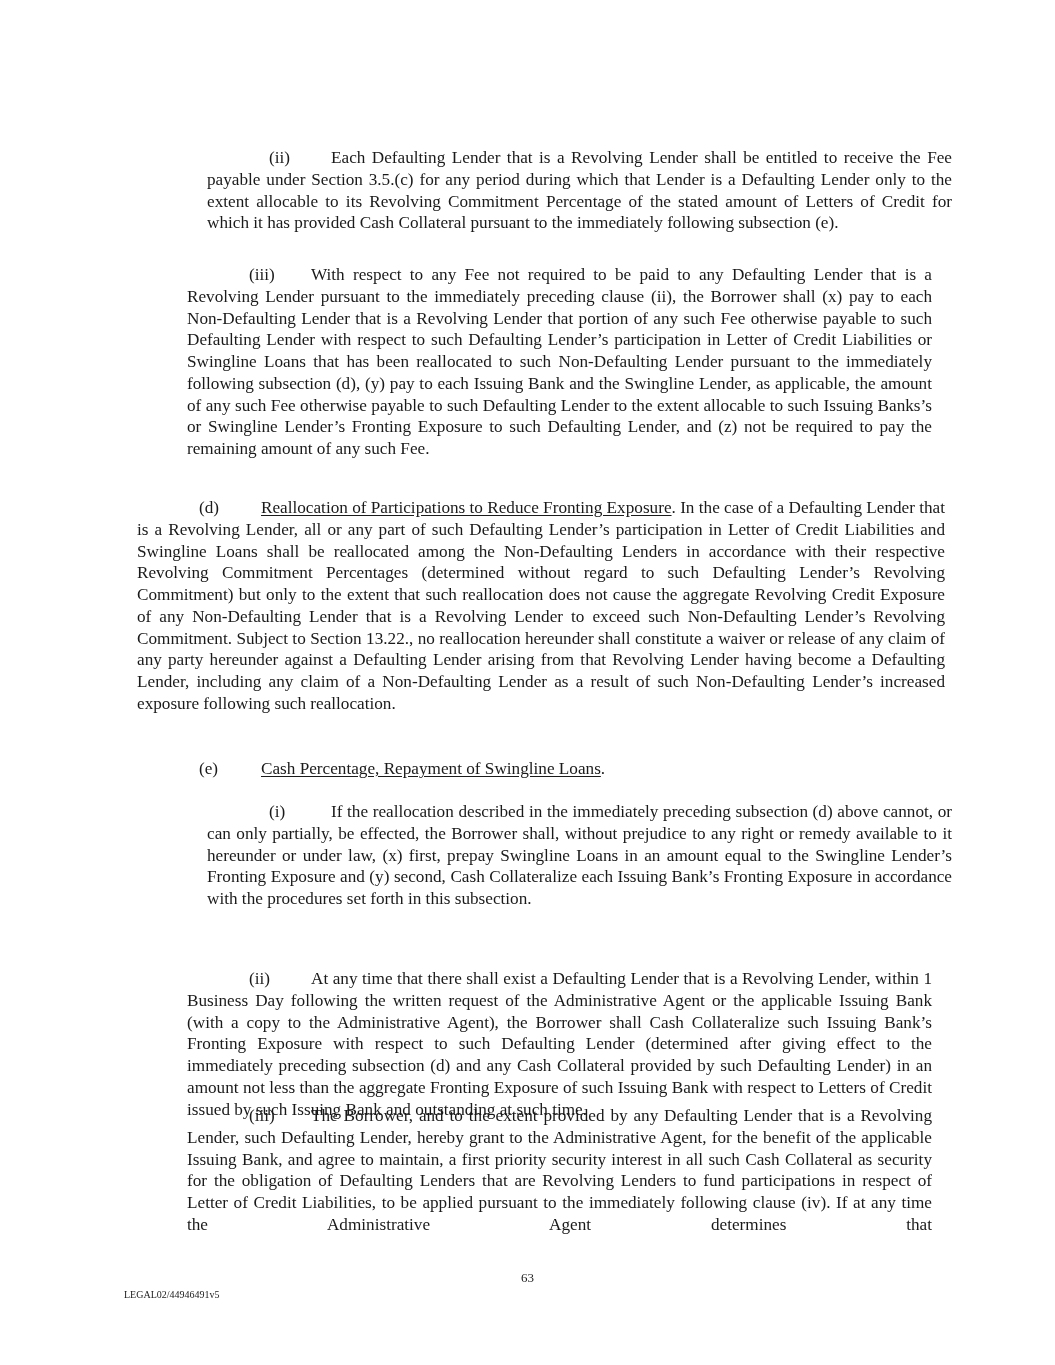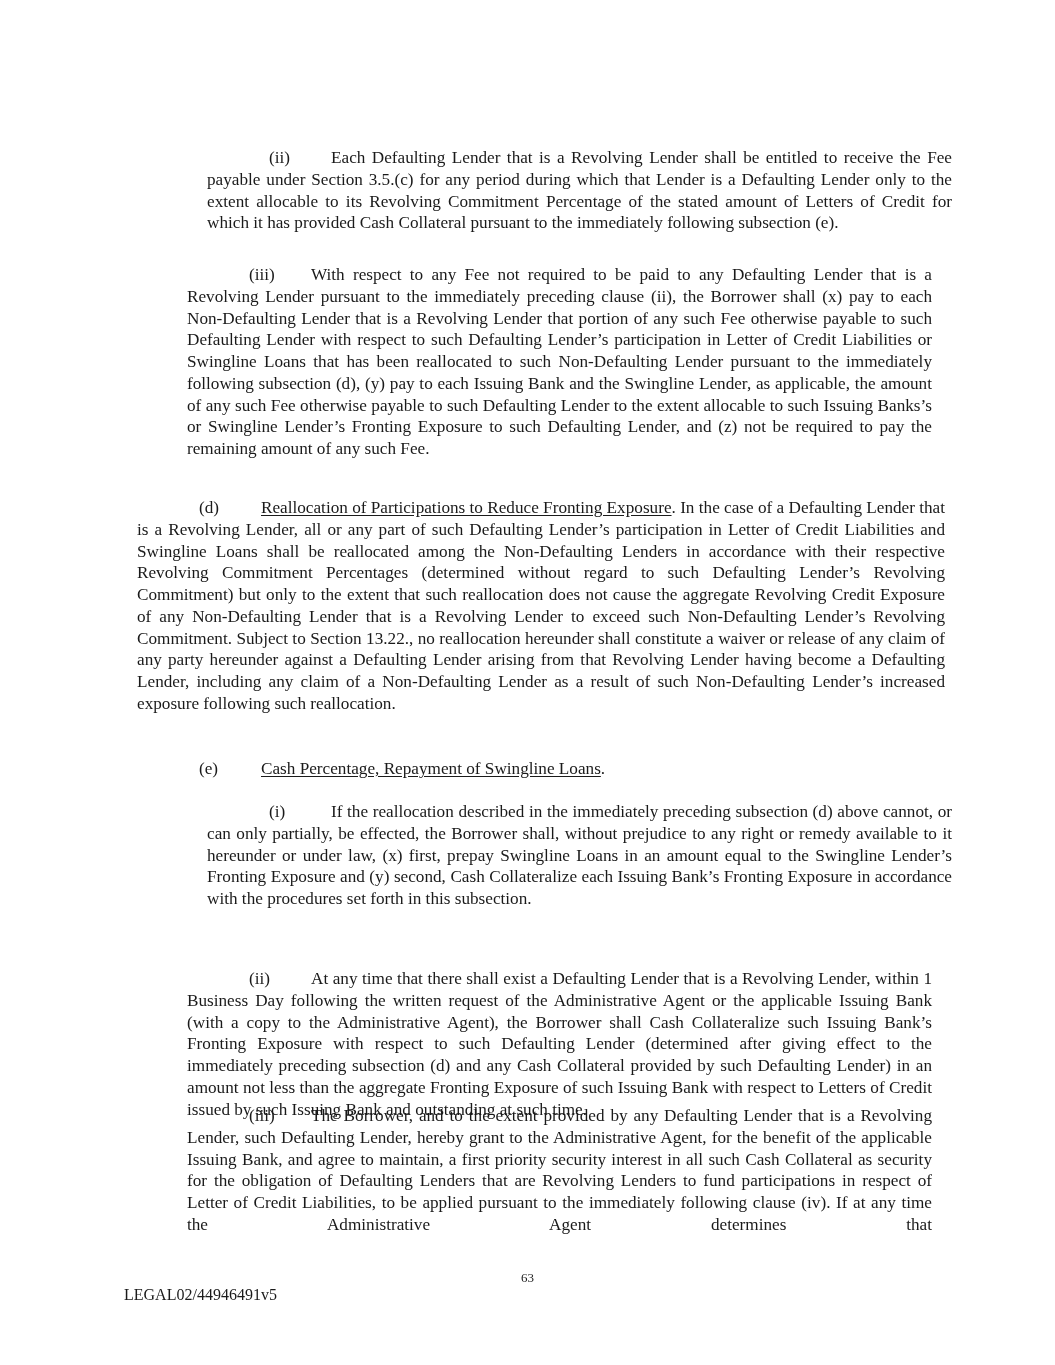--- a/index.html
+++ b/index.html
@@ -21,21 +21,21 @@
   .sub .first { text-indent: 62px; }
   .u { text-decoration: underline; text-underline-offset: 2px; }
   .lbl { display: inline-block; width: 62px; }
   .lbl-d { display: inline-block; width: 62px; }
   .footer-page {
     position: absolute; top: 1270px; left: 0; width: 1055px; text-align: center;
     font-size: 13px; line-height: 16px;
   }
   .footer-id {
     position: absolute; top: 1287px; left: 124px;
-    font-size: 16px; line-height: 16px;
+    font-size: 10px; line-height: 16px;
   }
 </style>
 </head>
 <body>
 
 <div class="page">
 
   <p class="para sub" style="top:147px;margin-left:20px;">
     <span class="first" style="display:block; text-indent:62px;"><span class="lbl" style="text-indent:0;">(ii)</span><span>Each Defaulting Lender that is a Revolving Lender shall be entitled to receive the Fee payable under Section 3.5.(c) for any period during which that Lender is a Defaulting Lender only to the extent allocable to its Revolving Commitment Percentage of the stated amount of Letters of Credit for which it has provided Cash Collateral pursuant to the immediately following subsection (e).</span></span>
   </p>

